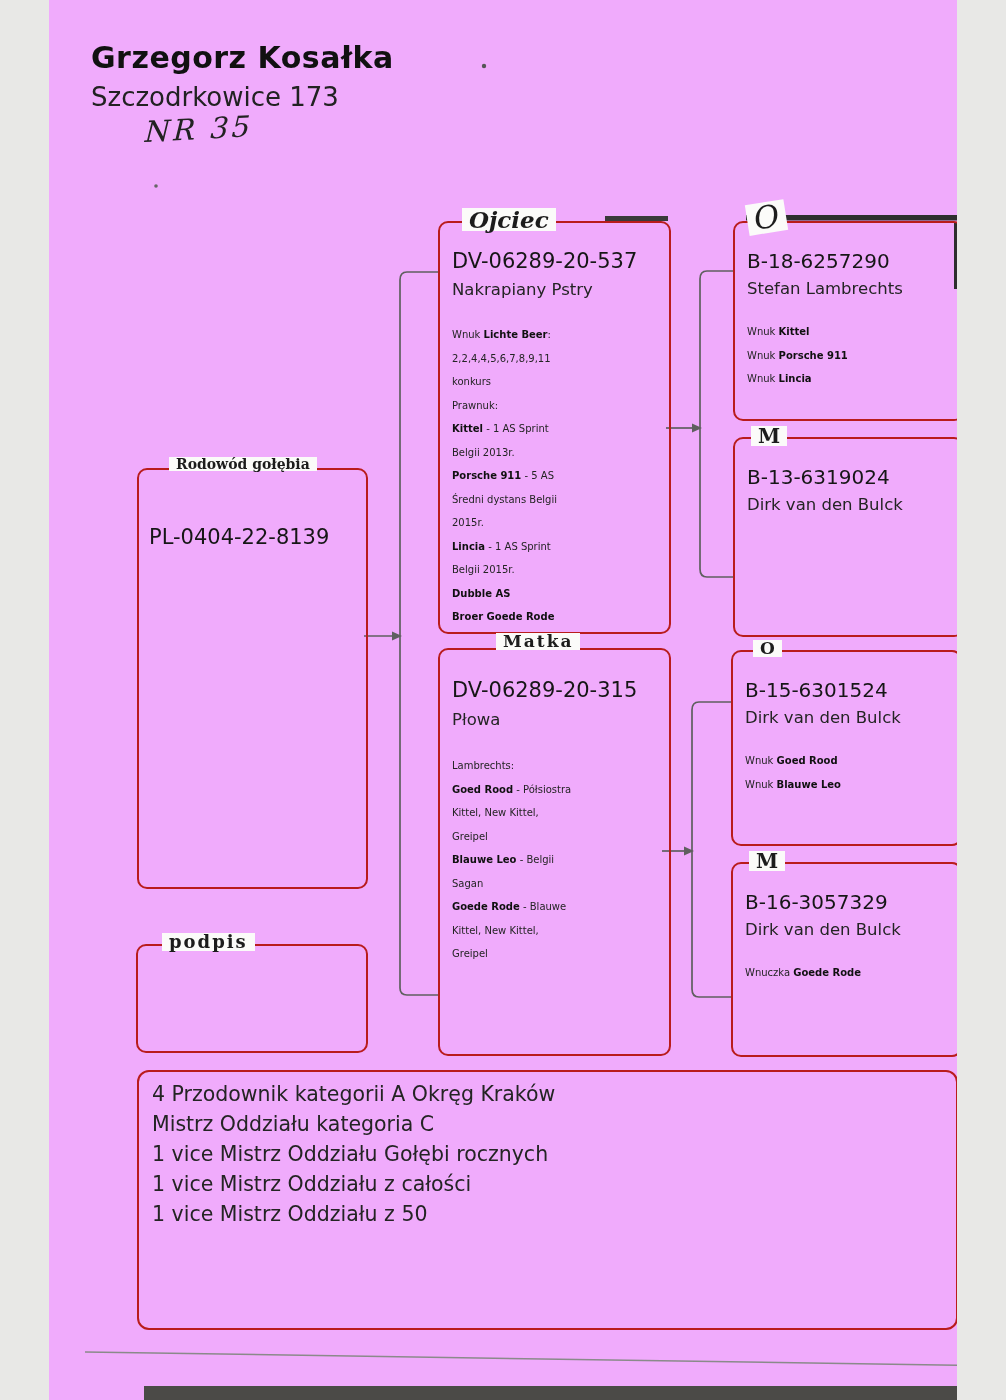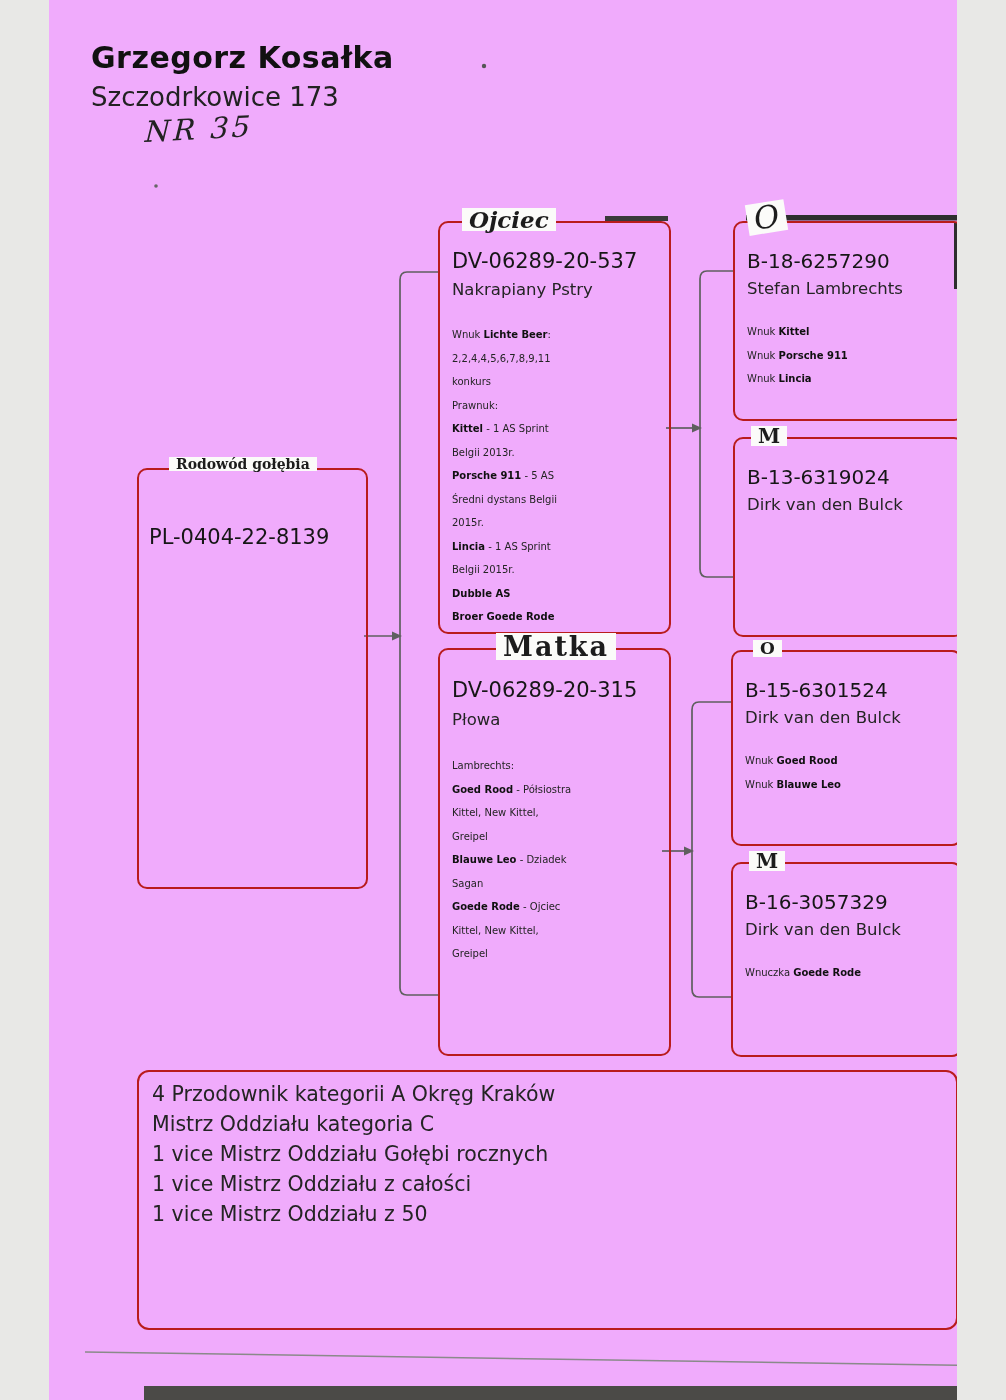--- a/index.html
+++ b/index.html
@@ -28,21 +28,21 @@
   .lines{position:absolute;left:12px;right:8px;font-size:10px;color:#242424;}
   .lines .tline{line-height:23.5px;min-height:23.5px;}
   .lines b{color:#101010;}
   
   .box-father{left:389px;top:221px;width:229px;height:409px;}
   .box-father .legend{top:-15px;left:22px;font-size:23px;font-weight:bold;font-style:italic;}
   .box-father .ring{top:26px;}
   .box-father .sub{top:57px;}
   .box-father .lines{top:100px;}
   .box-mother{left:389px;top:648px;width:229px;height:404px;}
-  .box-mother .legend{top:-17px;left:56px;font-size:27px;font-weight:bold;letter-spacing:2px;}
+  .box-mother .legend{top:-17px;left:56px;font-size:17px;font-weight:bold;letter-spacing:2px;}
   .box-mother .ring{top:28px;}
   .box-mother .sub{top:60px;}
   .box-mother .lines{top:104px;}
   
   .gp{left:684px;width:227px;}
   .gp .ring{top:26px;}
   .gp .sub{top:56px;}
   .gp .lines{top:97px;}
   .box-gp1{top:221px;height:196px;}
   .box-gp1 .legend{top:-21px;left:12px;font-size:31px;font-style:italic;transform:rotate(-9deg);}
@@ -132,23 +132,23 @@
 
   <div class="pbox box-mother">
     <span class="legend">Matka</span>
     <div class="ring">DV-06289-20-315</div>
     <div class="sub">Płowa</div>
     <div class="lines">
         <div class="tline"><span>Lambrechts:</span></div>
         <div class="tline"><b>Goed Rood</b><span> - Półsiostra</span></div>
         <div class="tline"><span>Kittel, New Kittel,</span></div>
         <div class="tline"><span>Greipel</span></div>
-        <div class="tline"><b>Blauwe Leo</b><span> - Dziadek</span></div>
+        <div class="tline"><b>Blauwe Leo</b><span> - Belgii</span></div>
         <div class="tline"><span>Sagan</span></div>
-        <div class="tline"><b>Goede Rode</b><span> - Ojciec</span></div>
+        <div class="tline"><b>Goede Rode</b><span> - Blauwe</span></div>
         <div class="tline"><span>Kittel, New Kittel,</span></div>
         <div class="tline"><span>Greipel</span></div>
       </div>
   </div>
 
   <div class="pbox gp box-gp1">
     <span class="legend">O</span>
     <div class="ring small">B-18-6257290</div>
     <div class="sub">Stefan Lambrechts</div>
     <div class="lines">
@@ -176,20 +176,23 @@
 
   <div class="pbox gp box-gp4">
     <span class="legend">M</span>
     <div class="ring small">B-16-3057329</div>
     <div class="sub">Dirk van den Bulck</div>
     <div class="lines">
         <div class="tline"><span>Wnuczka </span><b>Goede Rode</b></div>
       </div>
   </div>
 
+  <div class="pbox box-podpis">
+    <span class="legend">podpis</span>
+  </div>
 
   <div class="pbox box-achv">
     <div class="lines">
         <div class="tline"><span>4 Przodownik kategorii A Okręg Kraków</span></div>
         <div class="tline"><span>Mistrz Oddziału kategoria C</span></div>
         <div class="tline"><span>1 vice Mistrz Oddziału Gołębi rocznych</span></div>
         <div class="tline"><span>1 vice Mistrz Oddziału z całości</span></div>
         <div class="tline"><span>1 vice Mistrz Oddziału z 50</span></div>
       </div>
   </div>

